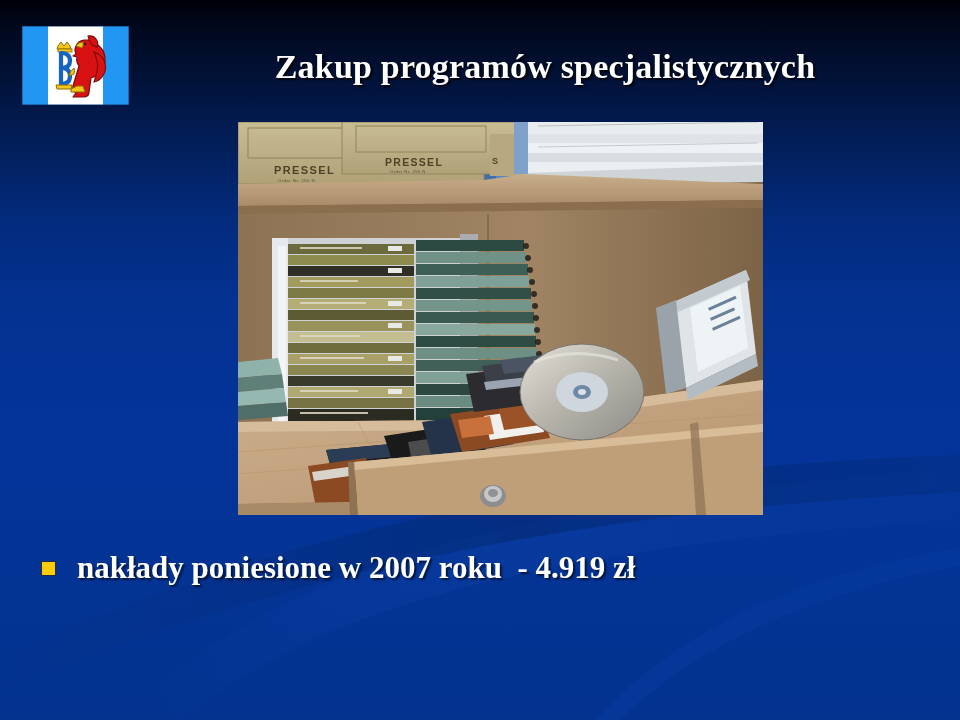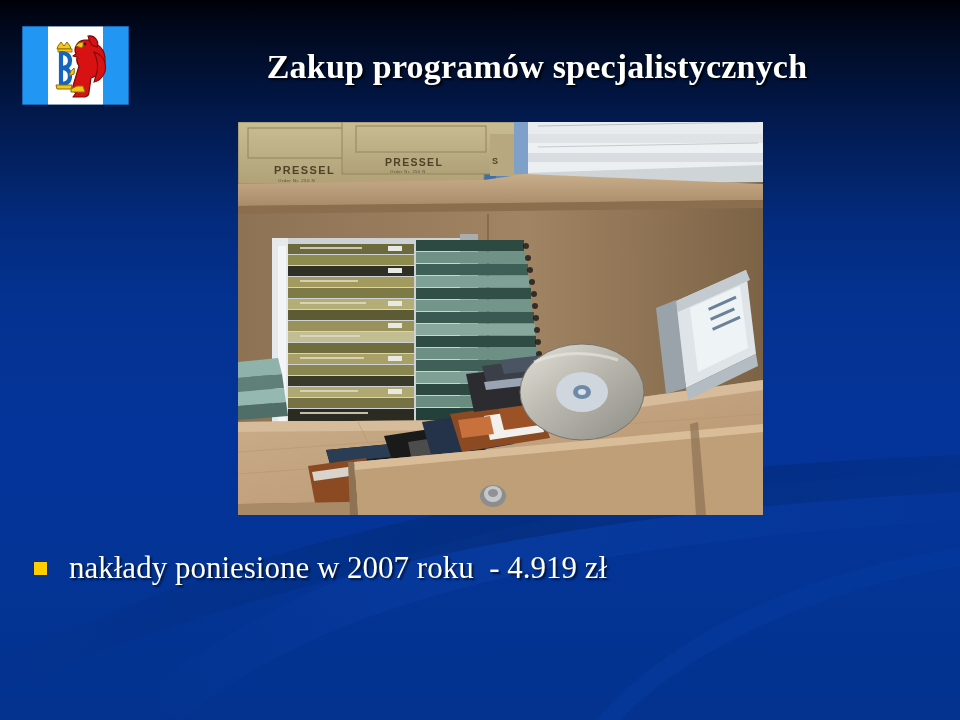--- a/index.html
+++ b/index.html
@@ -39,21 +39,21 @@
     position: absolute;
     left: 22px;
     top: 26px;
     width: 107px;
     height: 79px;
   }
 
   
   #title {
     position: absolute;
-    left: 142px;
+    left: 150px;
     top: 48px;
     width: 790px;
     text-align: center;
     font-size: 34px;
     font-weight: bold;
     color: #ffffff;
     letter-spacing: .2px;
     text-shadow: 2px 2px 2px rgba(0,0,0,.85);
     white-space: nowrap;
   }
@@ -67,23 +67,24 @@
     height: 393px;
     overflow: hidden;
     background: #b9a municipality;
     background: #b9a487;
   }
   #photo-frame svg { display: block; }
 
   
   #body {
     position: absolute;
-    left: 34px;
+    left: 42px;
     top: 548px;
     width: 900px;
+    font-weight: bold;
   }
   .bullet-row {
     display: flex;
     align-items: flex-start;
     margin-bottom: 30px;
   }
   .bullet-marker {
     flex: 0 0 auto;
     width: 13px;
     height: 13px;

